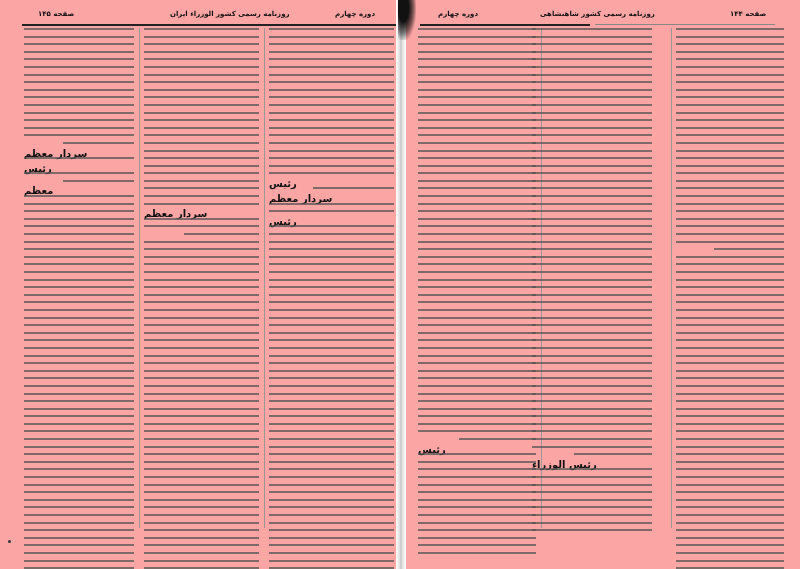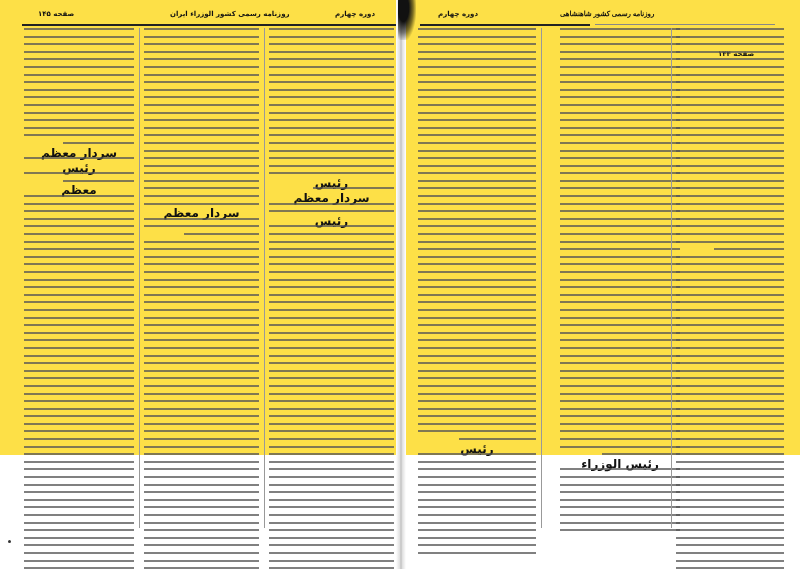--- a/index.html
+++ b/index.html
@@ -1,28 +1,28 @@
 <!DOCTYPE html>
 <html><head>
 <meta charset="utf-8">
 <style>
   html,body{margin:0;padding:0;background:#fff;}
   body{width:800px;height:569px;position:relative;overflow:hidden;font-family:"DejaVu Sans",sans-serif;color:#111;}
-  .page{position:absolute;top:0;height:455px;background:#fde047;}
+  .page{position:absolute;top:0;height:569px;background:#fca5a5;}
   .page.left{left:0;width:400px;}
   .page.right{left:400px;width:400px;}
   .spine{position:absolute;left:396px;top:0;width:10px;height:569px;background:linear-gradient(90deg,#fff,#ddd 40%,#bbb 50%,#ddd 60%,#fff);}
   .ink-blot{position:absolute;left:398px;top:0;width:18px;height:40px;background:radial-gradient(ellipse at 30% 20%,#111 30%,rgba(0,0,0,0.5) 55%,transparent 75%);}
   .header{position:absolute;top:10px;height:16px;font-size:7px;font-weight:bold;direction:rtl;}
   .header span{position:absolute;top:0;white-space:nowrap;}
   .rule{position:absolute;top:24px;height:2px;background:#222;}
   .col{position:absolute;top:28px;direction:rtl;}
   .line{height:2px;background:#555;margin:0 0 5.6px 0;opacity:.75;}
   .line.short{margin-left:35%;}
-  .heading{font-size:12px;font-weight:bold;line-height:7.6px;white-space:nowrap;direction:rtl;text-align:center;}
+  .heading{font-size:10px;font-weight:bold;line-height:7.6px;white-space:nowrap;direction:rtl;text-align:left;}
   .sep{position:absolute;top:28px;width:1px;background:#999;}
   .dot{position:absolute;width:3px;height:3px;border-radius:50%;background:#333;}
 </style>
 </head>
 <body>
 
 <div class="page left">
   <div class="header" style="left:0;width:400px;">
     <span style="left:38px;">صفحه ۱۴۵</span>
     <span style="left:170px;">روزنامه رسمی کشور الوزراء ایران</span>
@@ -257,22 +257,22 @@
       <div class="line"></div>
       <div class="line"></div>
     <div class="line"></div>
   </div>
   <div class="dot" style="left:8px;top:540px;"></div>
 </div>
 
 <div class="page right">
   <div class="header" style="left:0;width:400px;">
     <span style="left:38px;">دوره چهارم</span>
-    <span style="left:160px;font-family:Liberation Serif, serif;">روزنامه رسمی کشور شاهنشاهی</span>
-    <span style="left:318px;margin-top:40px;">صفحه ۱۴۴</span>
+    <span style="left:140px;">روزنامه رسمی کشور شاهنشاهی</span>
+    <span style="left:330px;">صفحه ۱۴۴</span>
   </div>
   <div class="rule" style="left:20px;width:170px;"></div>
   <div class="rule" style="left:195px;width:180px;height:1px;background:#888;"></div>
 
   <div class="col" style="left:18px;width:118px;">
     <div class="line"></div>
       <div class="line"></div>
       <div class="line"></div>
       <div class="line"></div>
       <div class="line"></div>
@@ -337,21 +337,21 @@
       <div class="line"></div>
       <div class="line"></div>
       <div class="line"></div>
     <div class="line"></div>
       <div class="line"></div>
       <div class="line"></div>
       <div class="line"></div>
   </div>
   <div class="sep" style="left:141px;height:500px;"></div>
 
-  <div class="col" style="left:160px;width:120px;">
+  <div class="col" style="left:132px;width:120px;">
     <div class="line"></div>
       <div class="line"></div>
       <div class="line"></div>
       <div class="line"></div>
       <div class="line"></div>
     <div class="line"></div>
       <div class="line"></div>
       <div class="line"></div>
       <div class="line"></div>
       <div class="line"></div>

